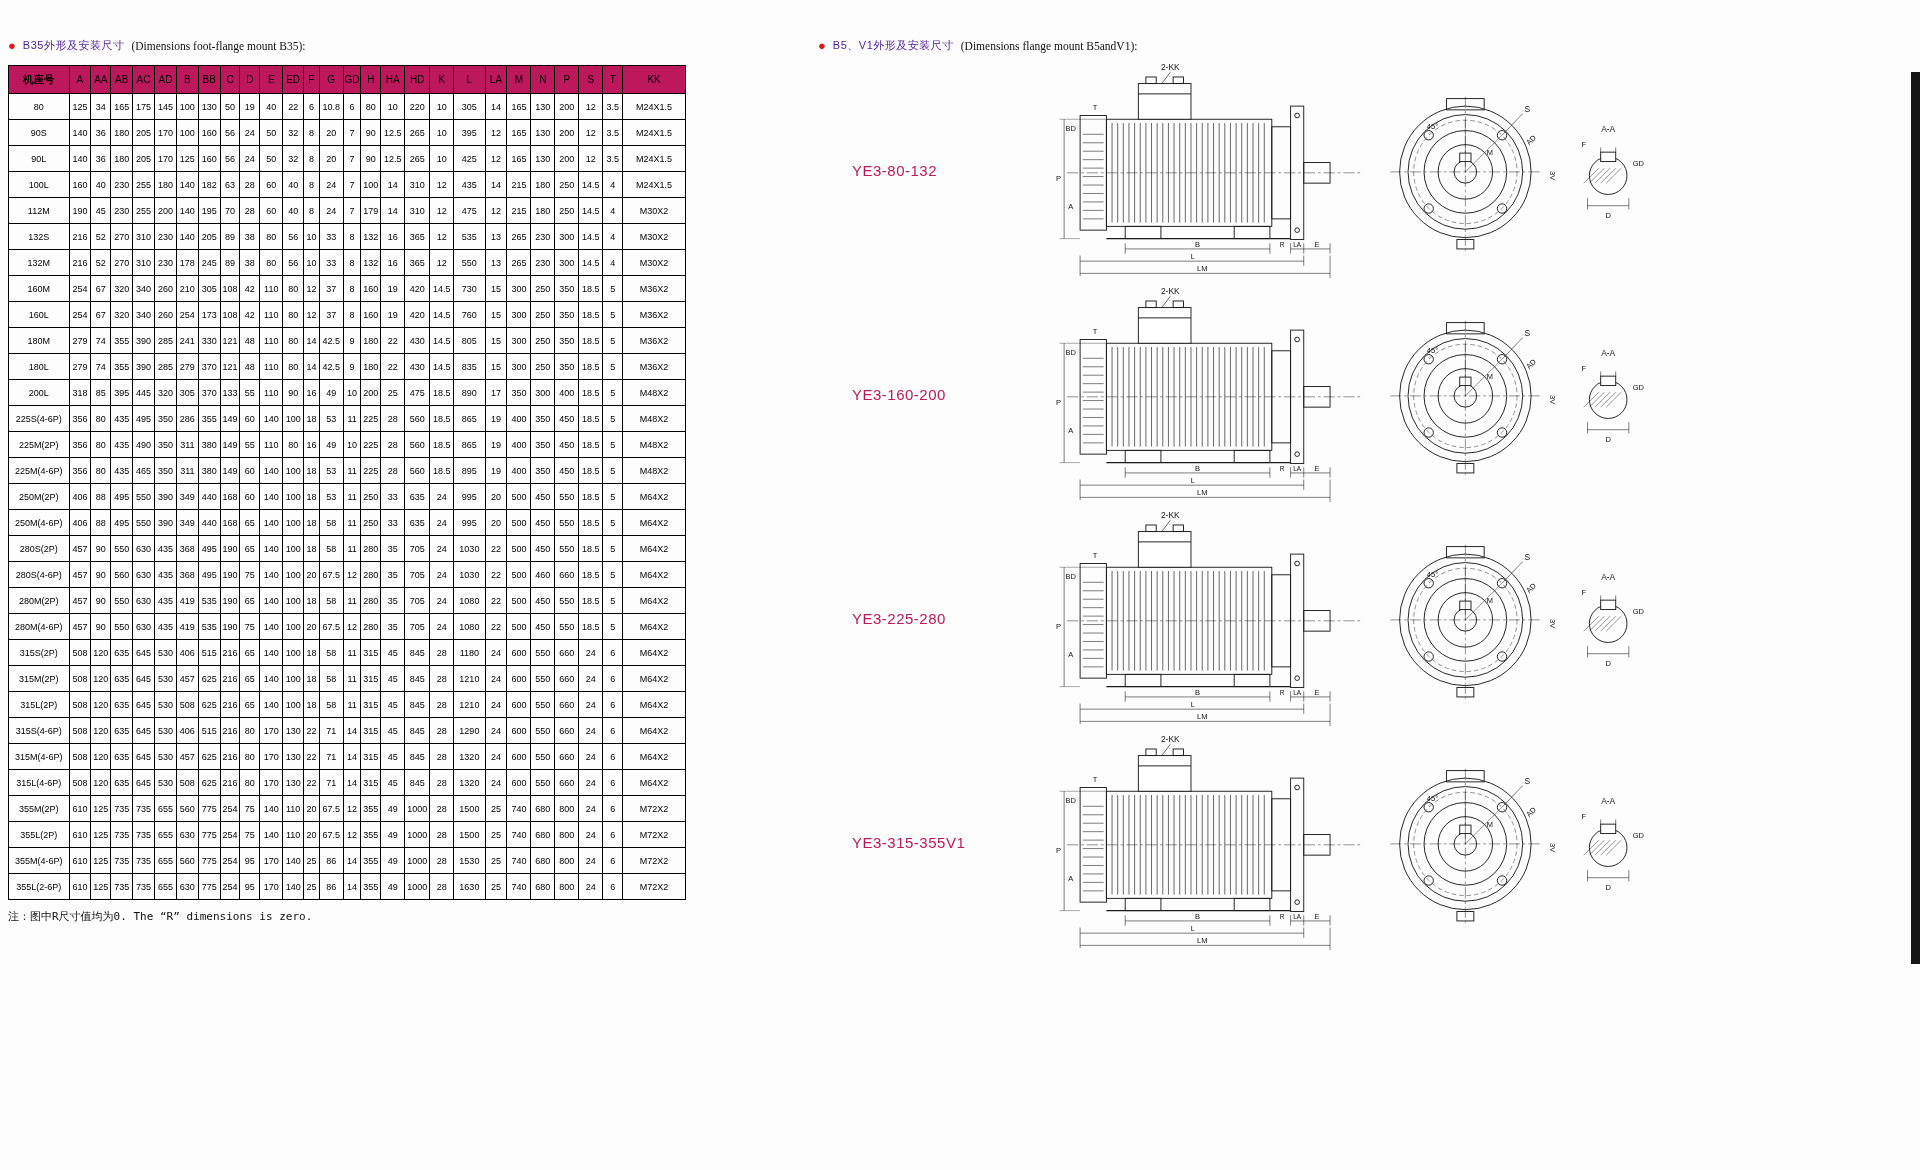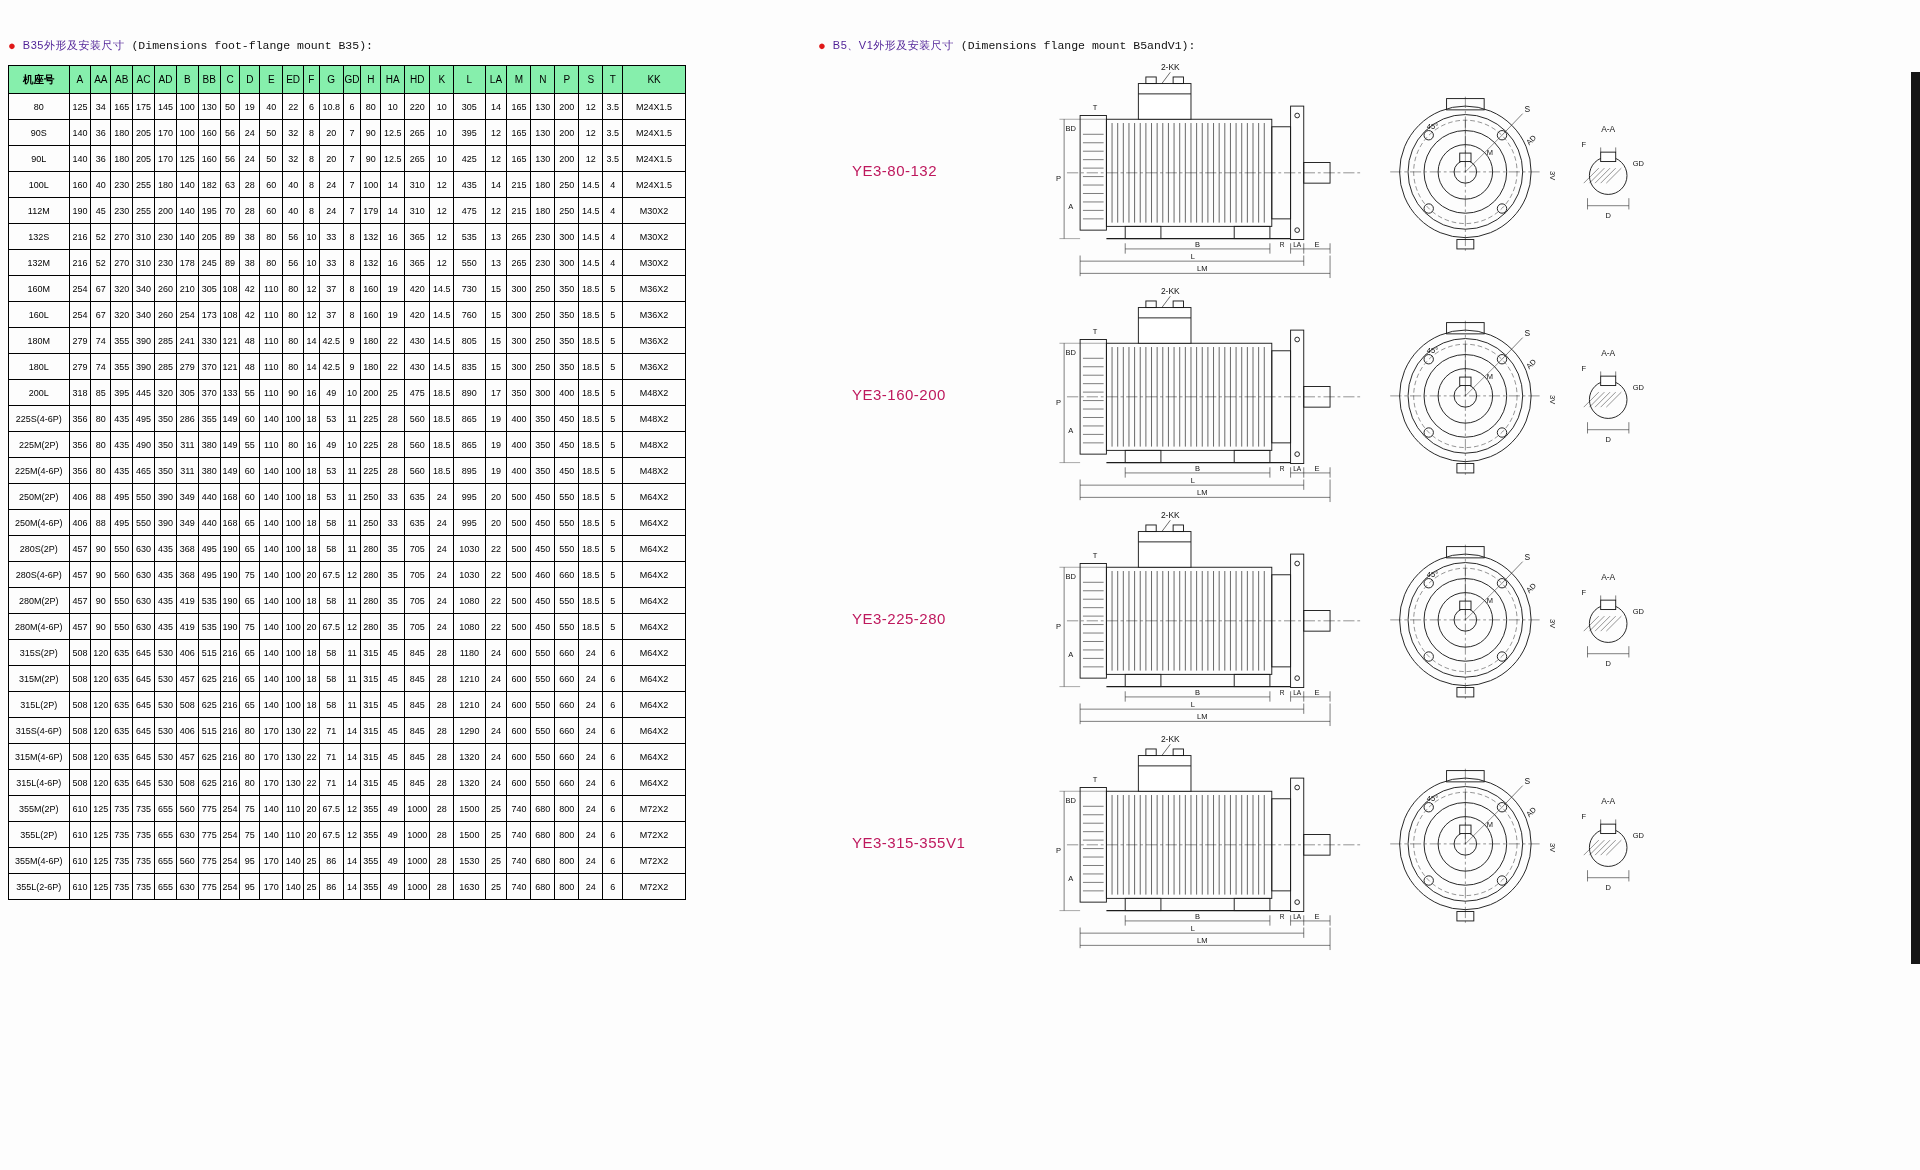--- a/index.html
+++ b/index.html
@@ -5,29 +5,29 @@
   html,body{margin:0;padding:0}
   body{
     width:1920px;height:1170px;position:relative;overflow:hidden;
     background:#fdfdfd;color:#000;
     font-family:"Liberation Sans",sans-serif;
   }
   
   .section-header{display:flex;align-items:center;gap:7px;white-space:nowrap}
   .bullet{color:#e01818;font-size:13px;line-height:1}
   .title-cn{color:#4c1d95;font-weight:normal;font-size:11px;letter-spacing:.5px}
-  .title-en{font-family:Liberation Mono, monospace;font-size:11.5px;color:#111}
+  .title-en{font-family:Liberation Serif, serif;font-size:11.5px;color:#111}
   
   .left-panel{position:absolute;left:8px;top:38px;width:706px}
   .dim-table{border-collapse:collapse;table-layout:fixed;margin-top:12px;border:1.5px solid #000;width:678px}
   .dim-table th,.dim-table td{
     border:1px solid #000;text-align:center;vertical-align:middle;
     font-size:9px;padding:0;height:25px;overflow:hidden;white-space:nowrap;
   }
-  .dim-table th{background:#86efac;font-size:10px;font-weight:normal;height:27px}
+  .dim-table th{background:#be185d;font-size:10px;font-weight:normal;height:27px}
   .dim-table th:first-child{font-weight:bold;font-size:10.5px}
   .footnote{margin-top:9px;font-size:11px;font-family:"DejaVu Sans Mono",monospace;color:#111}
   
   .right-panel{position:absolute;left:818px;top:38px;width:1095px}
   .drawings{display:flex;flex-direction:column;gap:2px;margin-top:6px}
   .drawing-row{display:flex;align-items:center;height:222px}
   .drawing-label{width:160px;font-size:15px;padding-left:34px;letter-spacing:.5px;color:#be185d}
   .motor-svg{width:700px;height:218px;display:block}
   .scan-edge{position:absolute;right:0;top:72px;width:9px;height:892px;background:#161616}
 </style>
@@ -996,20 +996,21 @@
           <td>25</td>
           <td>740</td>
           <td>680</td>
           <td>800</td>
           <td>24</td>
           <td>6</td>
           <td>M72X2</td>
         </tr>
       </tbody>
   </table>
+  <div class="footnote">注：图中R尺寸值均为0. The “R”  dimensions is zero.</div>
 </div>
 
 <div class="right-panel">
   <div class="section-header">
     <span class="bullet">●</span>
     <span class="title-cn">B5、V1外形及安装尺寸</span>
     <span class="title-en">(Dimensions flange mount B5andV1):</span>
   </div>
   <div class="drawings">
       <div class="drawing-row">

